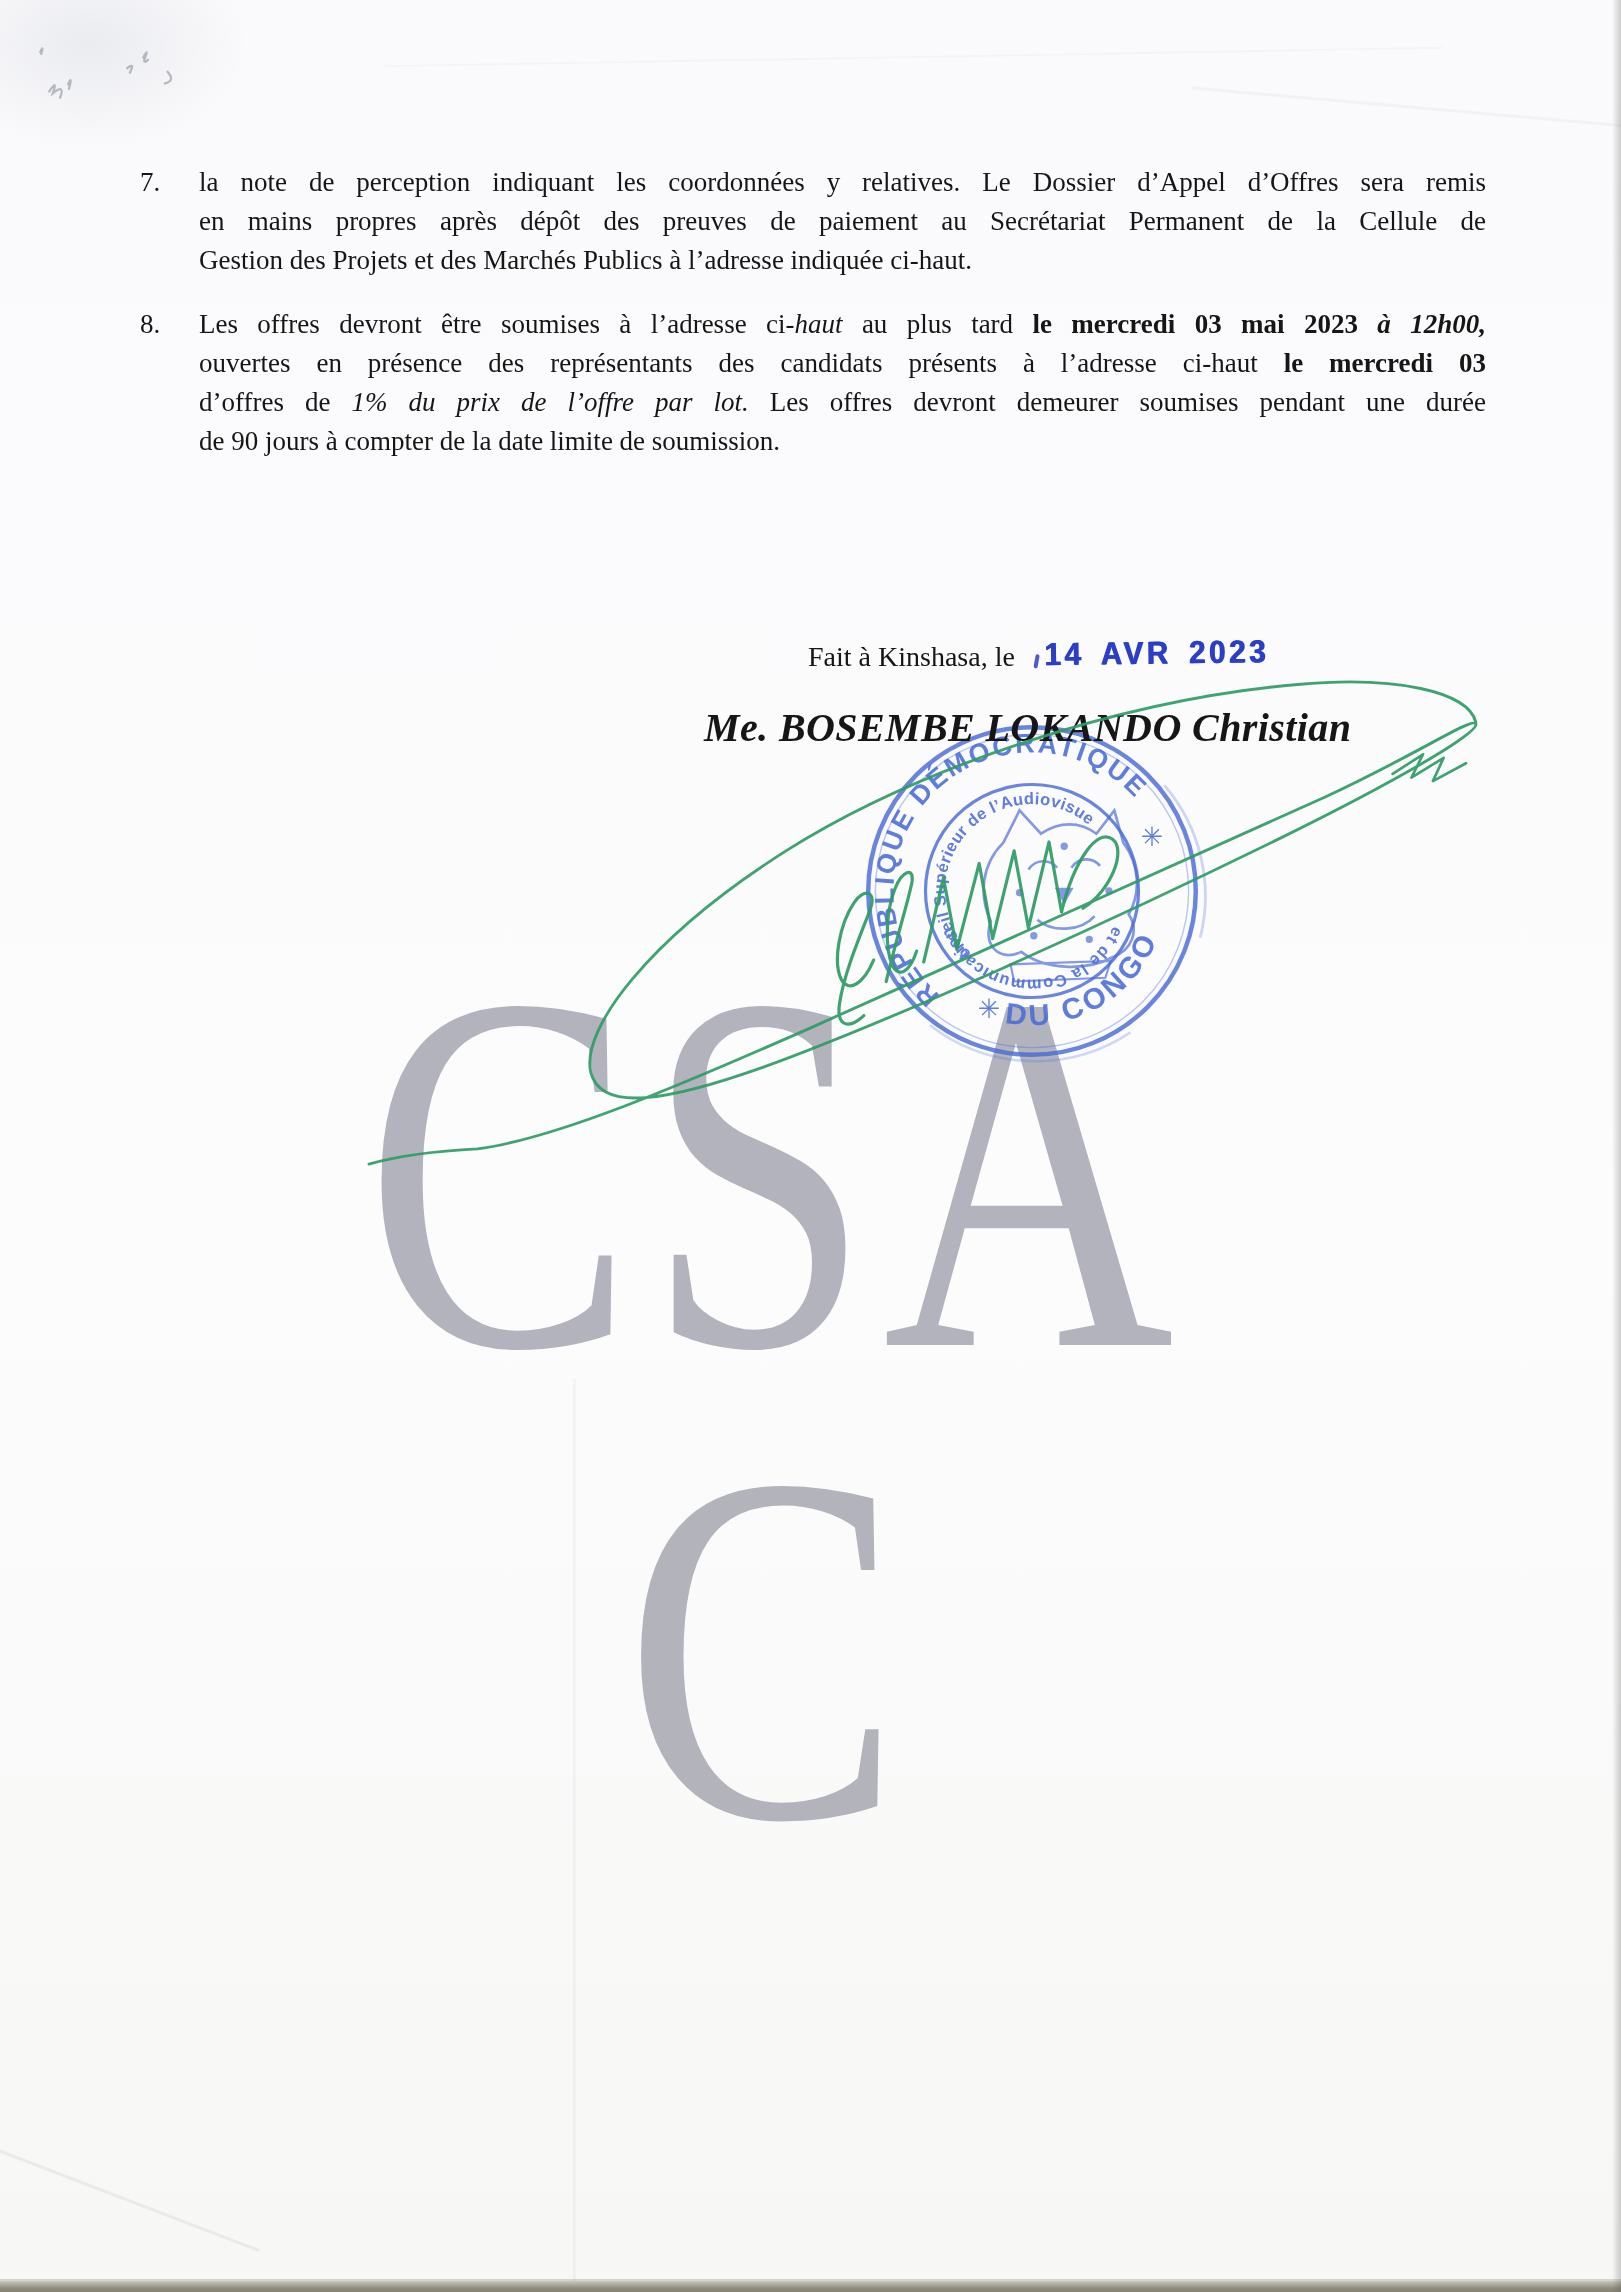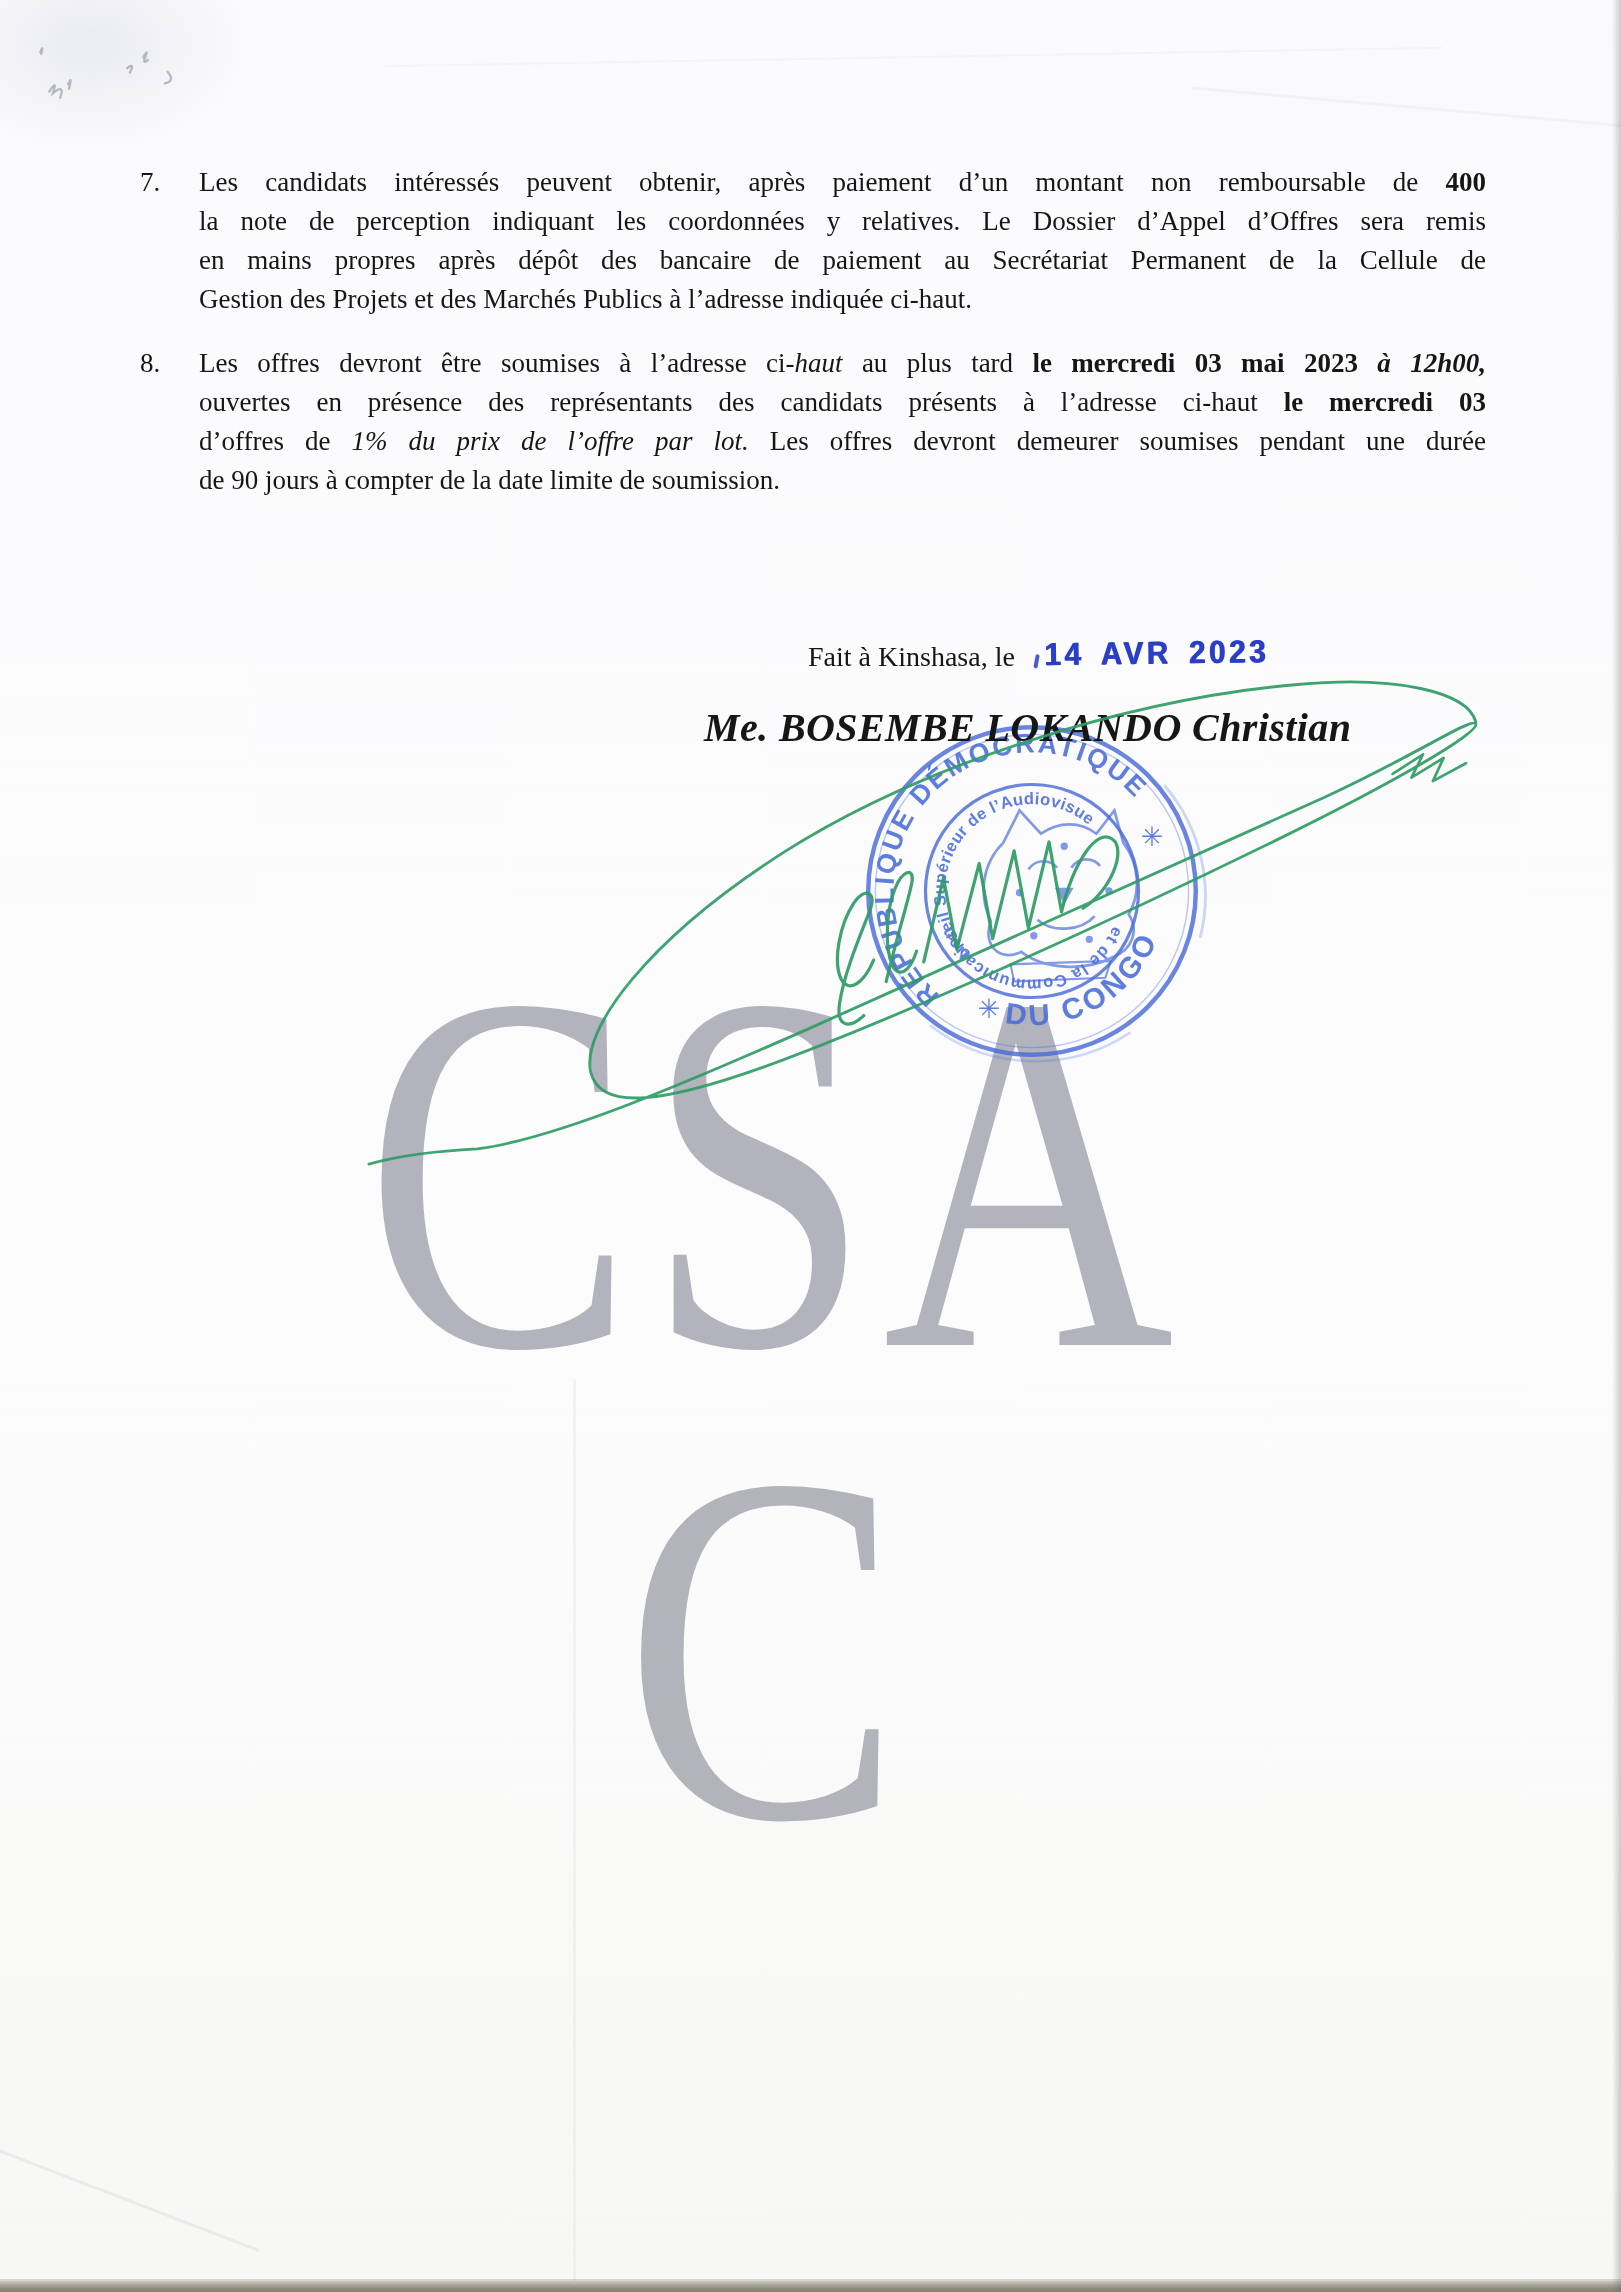--- a/index.html
+++ b/index.html
@@ -76,23 +76,22 @@
     </g>
   </svg>
 
   <div class="wm wm1" style="color:#a6a7b1;">CSA</div>
   <div class="wm wm2" style="color:#a6a7b1;">C</div>
 
   <div class="paras">
       <div class="para">
         <div class="num">7.</div>
         <div class="pbody">
-          <div class="line just"><span>Les candidats intéressés peuvent obtenir, après paiement d’un montant non remboursable de </span><span class="b">400</span></div>
           <div class="line just"><span>la note de perception indiquant les coordonnées y relatives. Le Dossier d’Appel d’Offres sera remis</span></div>
-          <div class="line just"><span>en mains propres après dépôt des bancaire de paiement au Secrétariat Permanent de la Cellule de</span></div>
+          <div class="line just"><span>en mains propres après dépôt des preuves de paiement au Secrétariat Permanent de la Cellule de</span></div>
           <div class="line"><span>Gestion des Projets et des Marchés Publics à l’adresse indiquée ci-haut.</span></div>
         </div>
       </div>
       <div class="para">
         <div class="num">8.</div>
         <div class="pbody">
           <div class="line just"><span>Les offres devront être soumises à l’adresse ci-</span><span class="i">haut</span><span> au plus tard </span><span class="b">le mercredi 03 mai 2023 </span><span class="bi">à 12h00,</span></div>
           <div class="line just"><span>ouvertes en présence des représentants des candidats présents à l’adresse ci-haut </span><span class="b">le mercredi 03</span></div>
           <div class="line just"><span>d’offres de </span><span class="i">1% du prix de l’offre par lot.</span><span> Les offres devront demeurer soumises pendant une durée</span></div>
           <div class="line"><span>de 90 jours à compter de la date limite de soumission.</span></div>

